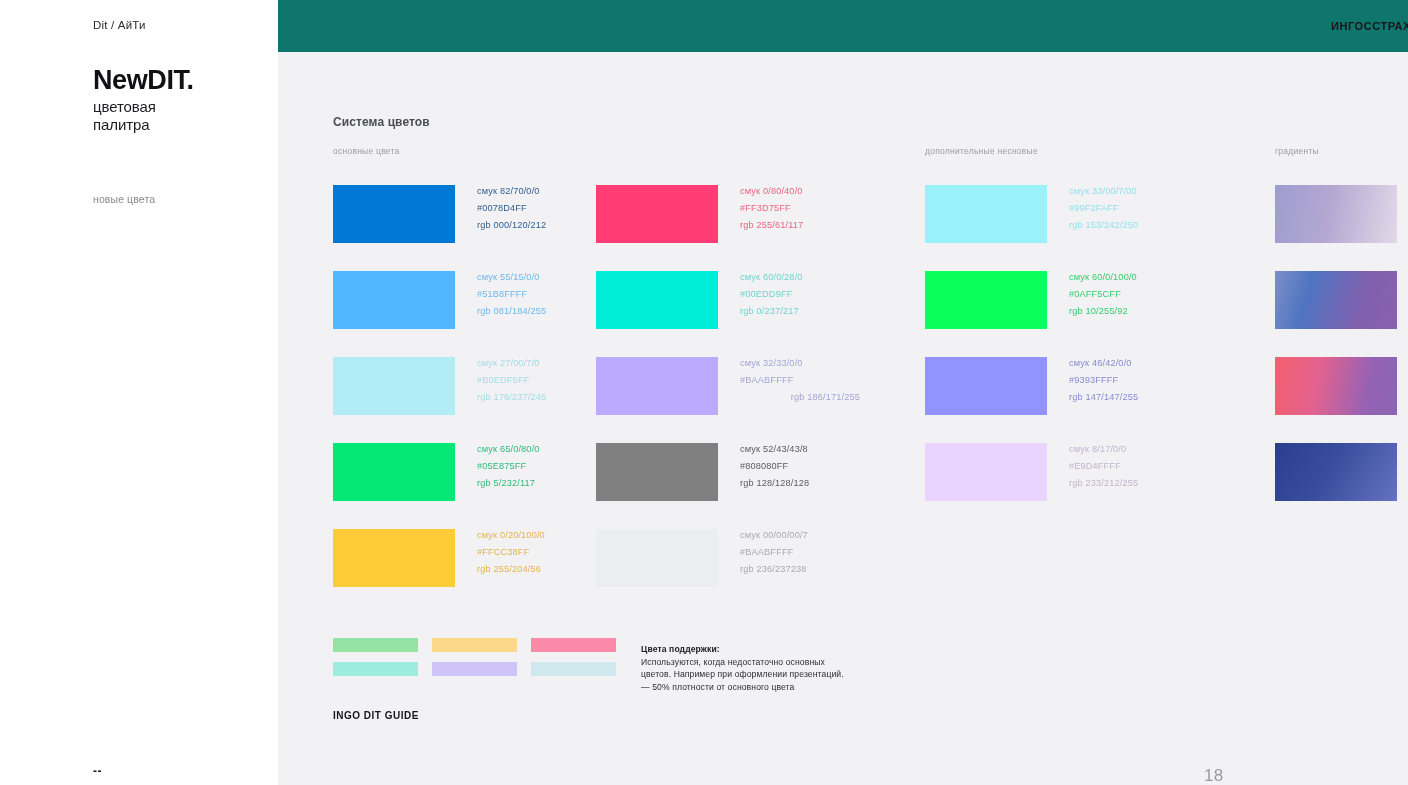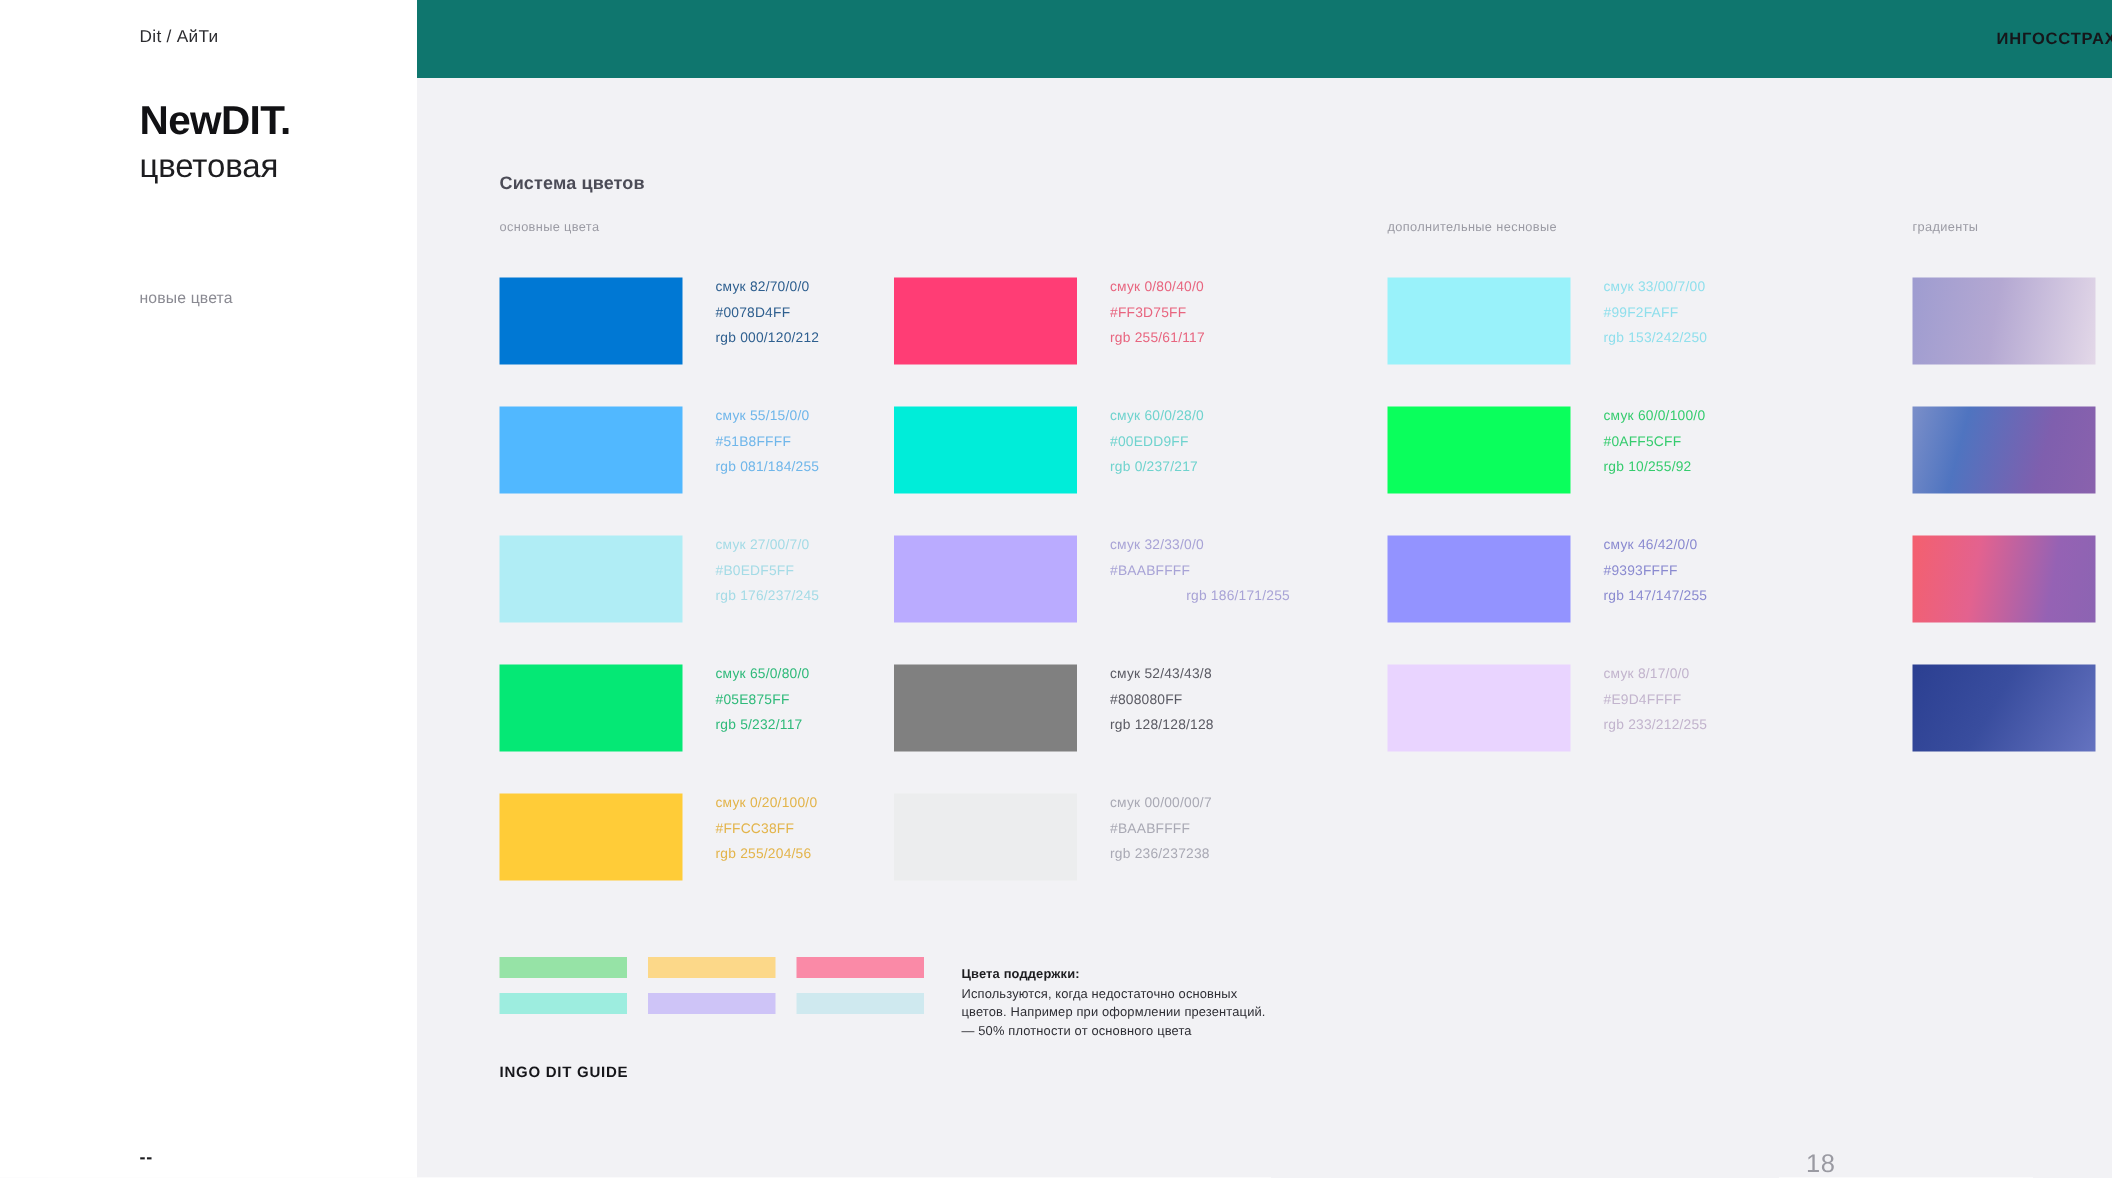--- a/index.html
+++ b/index.html
@@ -35,21 +35,21 @@
     width: 180px;
   }
   #title-main {
     font-size: 27px;
     font-weight: 700;
     color: #111114;
     letter-spacing: -.4px;
     line-height: 1.1;
   }
   #title-sub {
-    font-size: 22px;
+    font-size: 15px;
     font-weight: 400;
     color: #1d1d20;
     line-height: 1.22;
     letter-spacing: -.1px;
     margin-top: 2px;
   }
   #rail-note {
     position: absolute;
     left: 61px; top: 193px;
     font-size: 10.5px;
@@ -185,20 +185,21 @@
 
 <div id="slide">
 
   <div id="left-rail">
     <div id="breadcrumb">Dit / АйТи</div>
 
     <div id="title-block">
       <div id="title-main">NewDIT.</div>
       <div id="title-sub">
         <div>цветовая</div>
+        <div>палитра</div>
       </div>
     </div>
 
     <div id="rail-note">новые цвета</div>
     <div id="rail-footer">--</div>
   </div>
 
   <div id="canvas">
 
     <div id="topbar">

